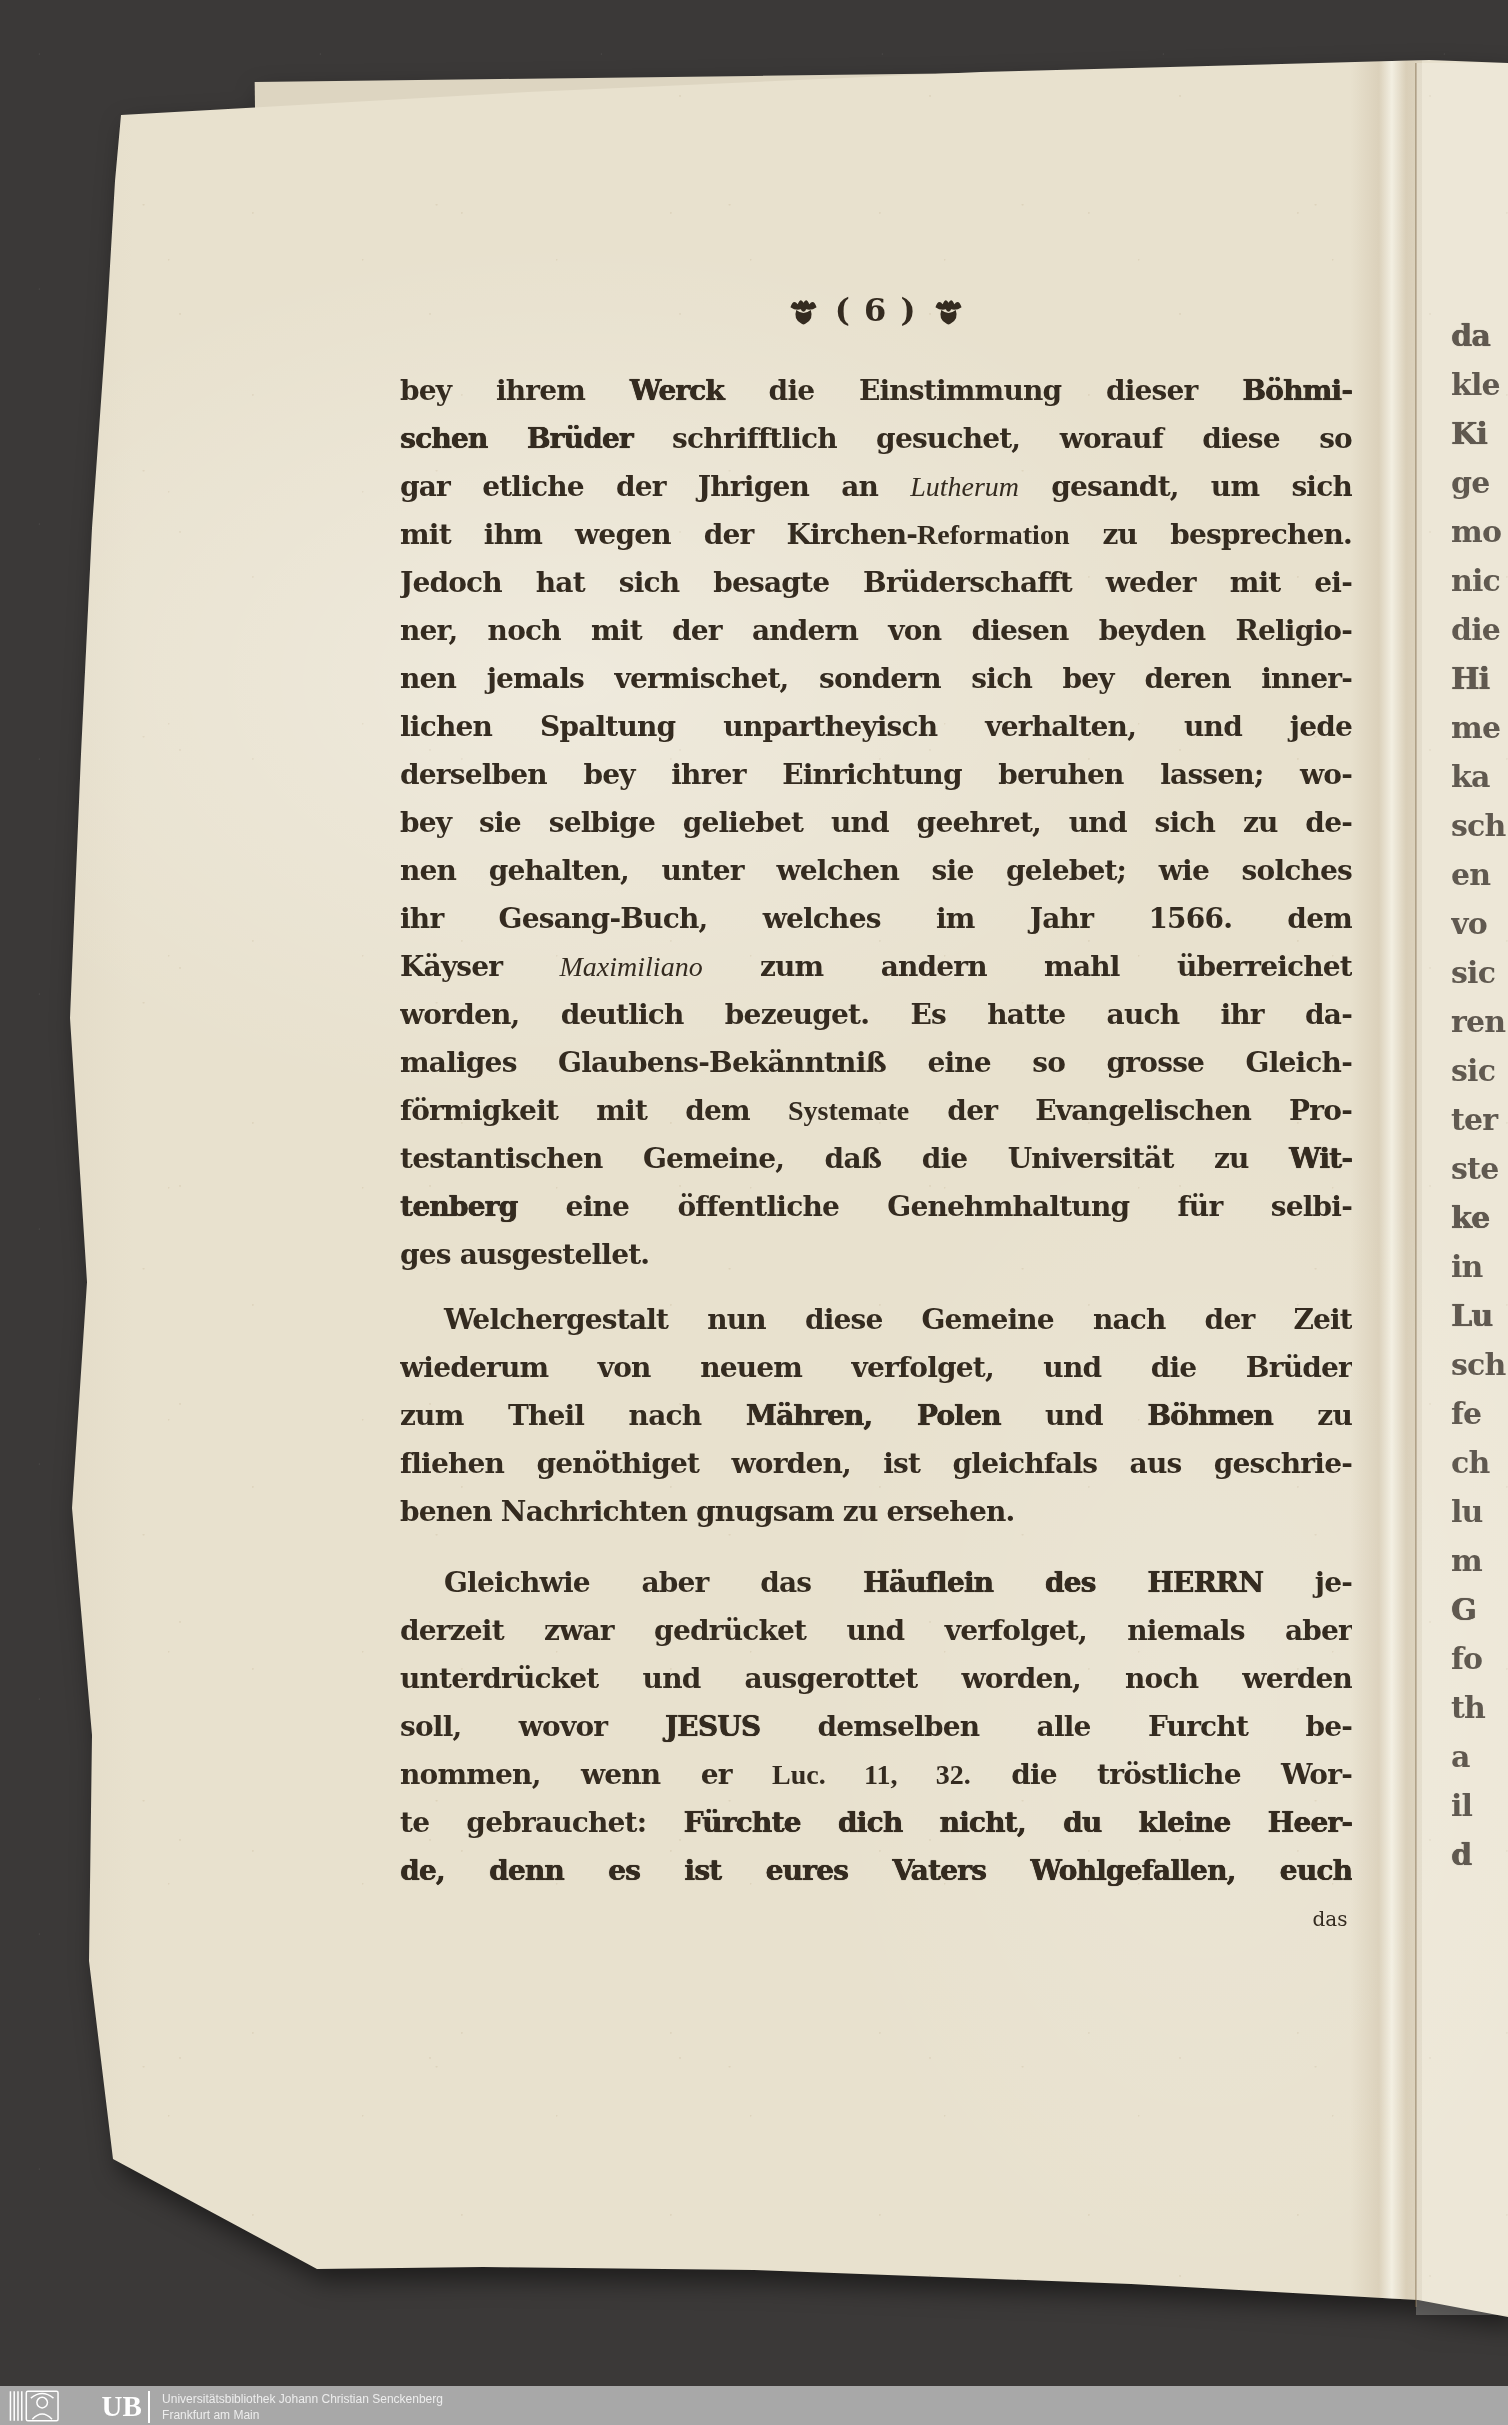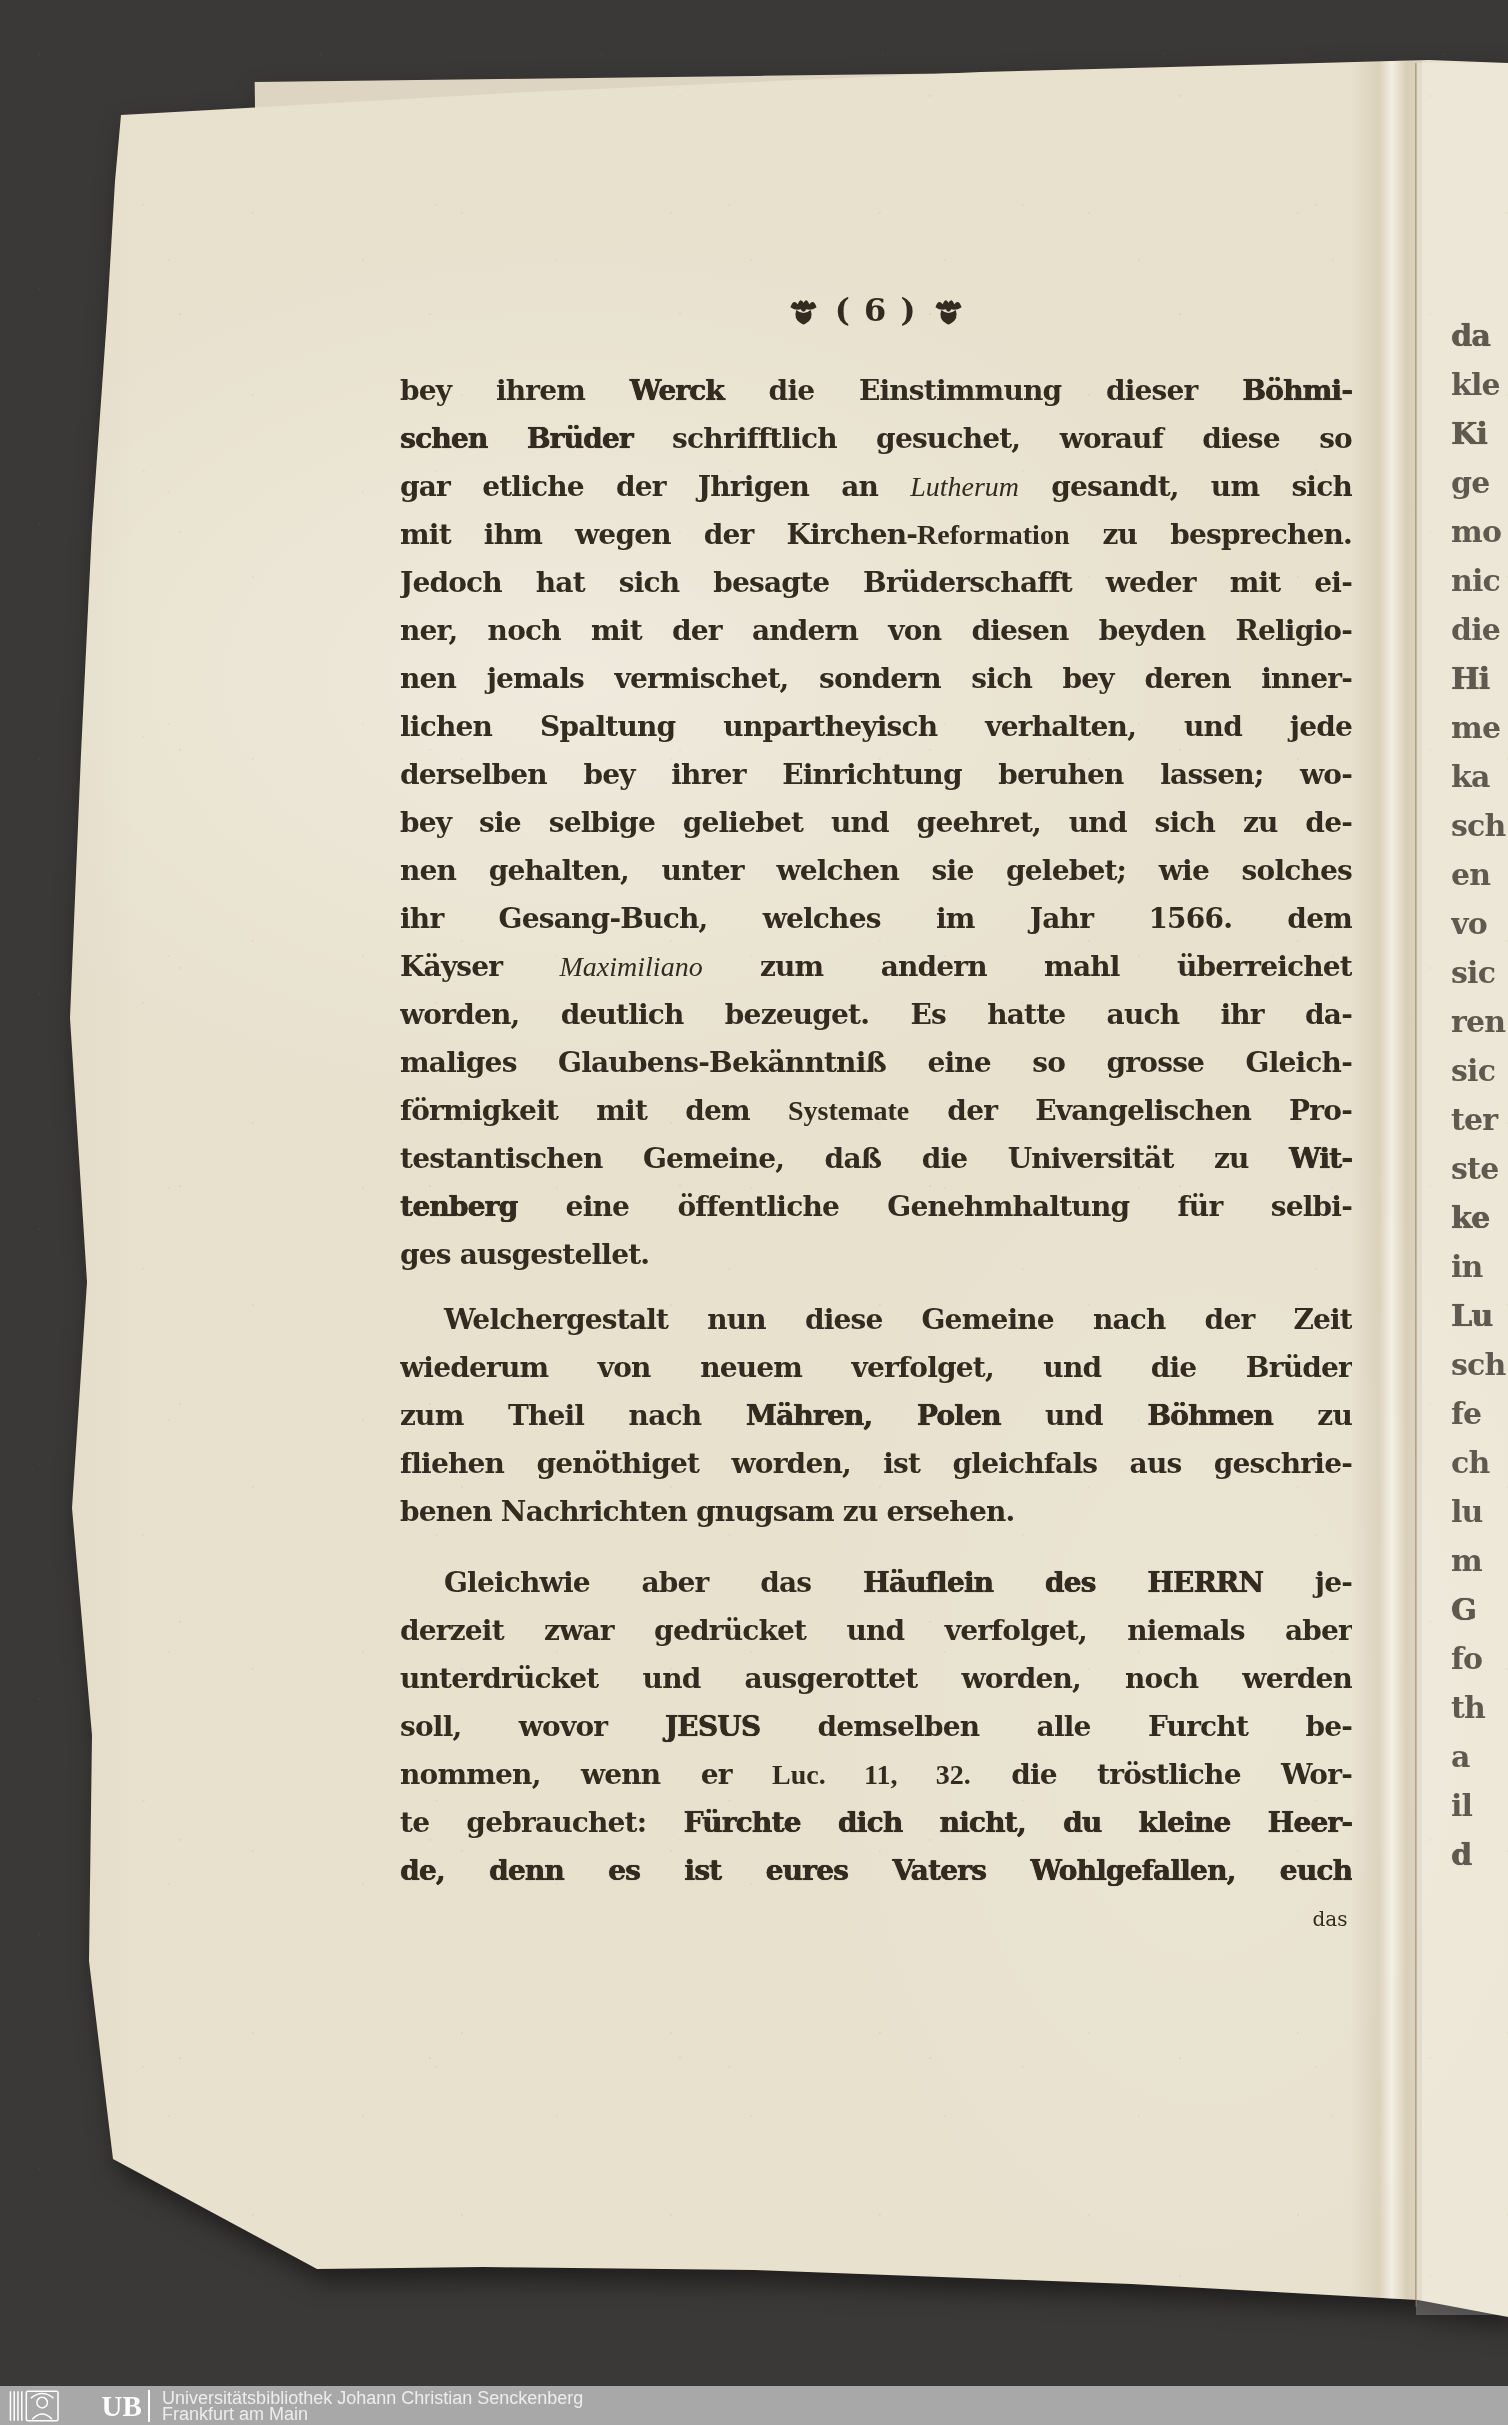--- a/index.html
+++ b/index.html
@@ -62,28 +62,28 @@
   .sg-b{text-shadow:0 0 0.8px currentColor, 0.5px 0 currentColor;}
   .sg-i{font-family:"Liberation Serif", serif;font-style:italic;font-weight:normal;letter-spacing:0;}
   .sg-a{font-family:"Liberation Serif", serif;font-weight:bold;letter-spacing:0;}
   .catchword-line{height:48px;line-height:48px;font-size:20px;font-weight:normal;text-align:right;padding-right:4.5px;}
 
   .fragments{position:absolute;left:1451px;top:311px;width:57px;overflow:hidden;}
   .frag{height:49px;line-height:49px;font-size:30px;font-weight:bold;letter-spacing:-0.8px;white-space:nowrap;}
   .frag.b{text-shadow:0 0 0.8px currentColor,0.5px 0 currentColor;}
 
   .footer-bar{position:absolute;left:0;bottom:0;width:1508px;height:40px;background:#a8a8a8;}
-  .footer-inner{position:absolute;left:7.5px;top:3px;height:34px;display:flex;align-items:center;}
+  .footer-inner{position:absolute;left:7.5px;top:3px;height:34px;display:flex;align-items:flex-end;}
   .ub-mark{display:flex;align-items:center;height:34px;}
   .ub-mark svg{display:block;}
   .ub-letters{font-family:"Liberation Serif", serif;font-weight:bold;font-size:29px;color:#ffffff;
     line-height:34px;margin-left:3px;}
   .footer-divider{width:2.3px;height:32px;background:#ffffff;margin-left:6px;}
   .footer-text{margin-left:12px;font-family:"Liberation Sans", sans-serif;color:#ededed;
-    font-size:18px;line-height:16px;}
+    font-size:12px;line-height:16px;}
 </style>
 </head>
 <body>
 
 <div class="mat-noise"></div>
 
 <div class="paper-wrap">
   <div class="under-sheet"></div>
   <div class="paper">
 

